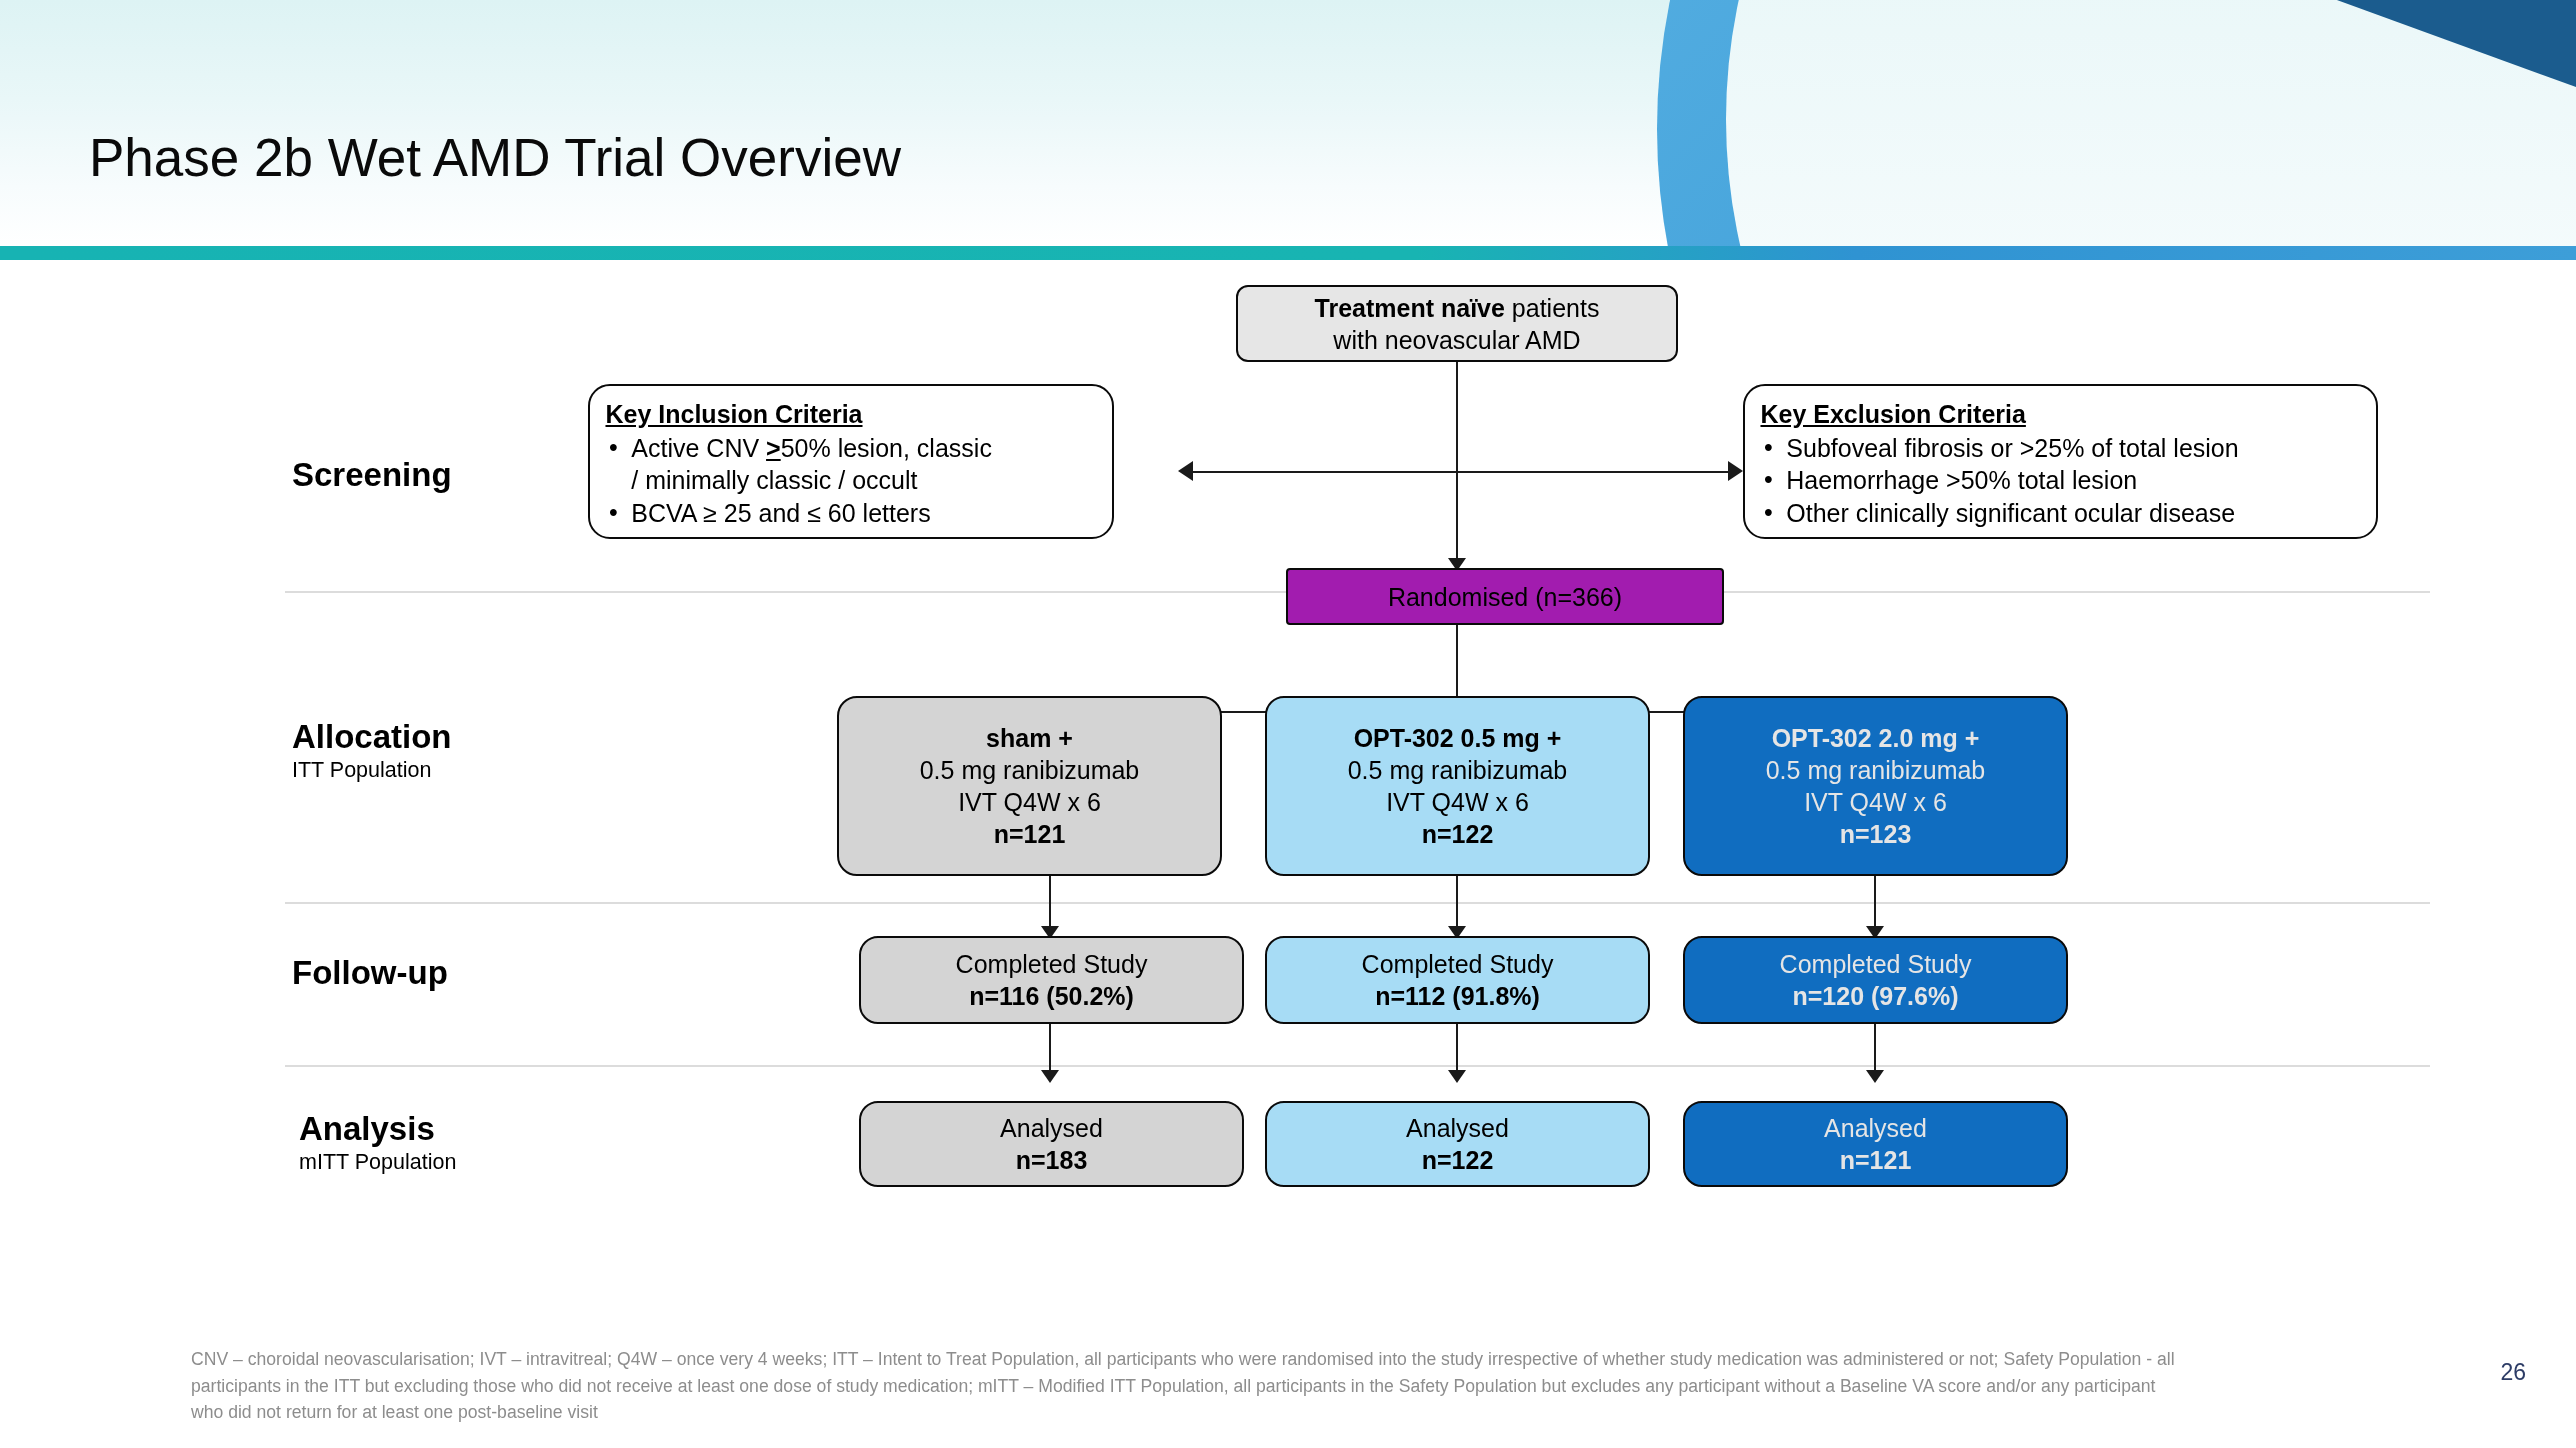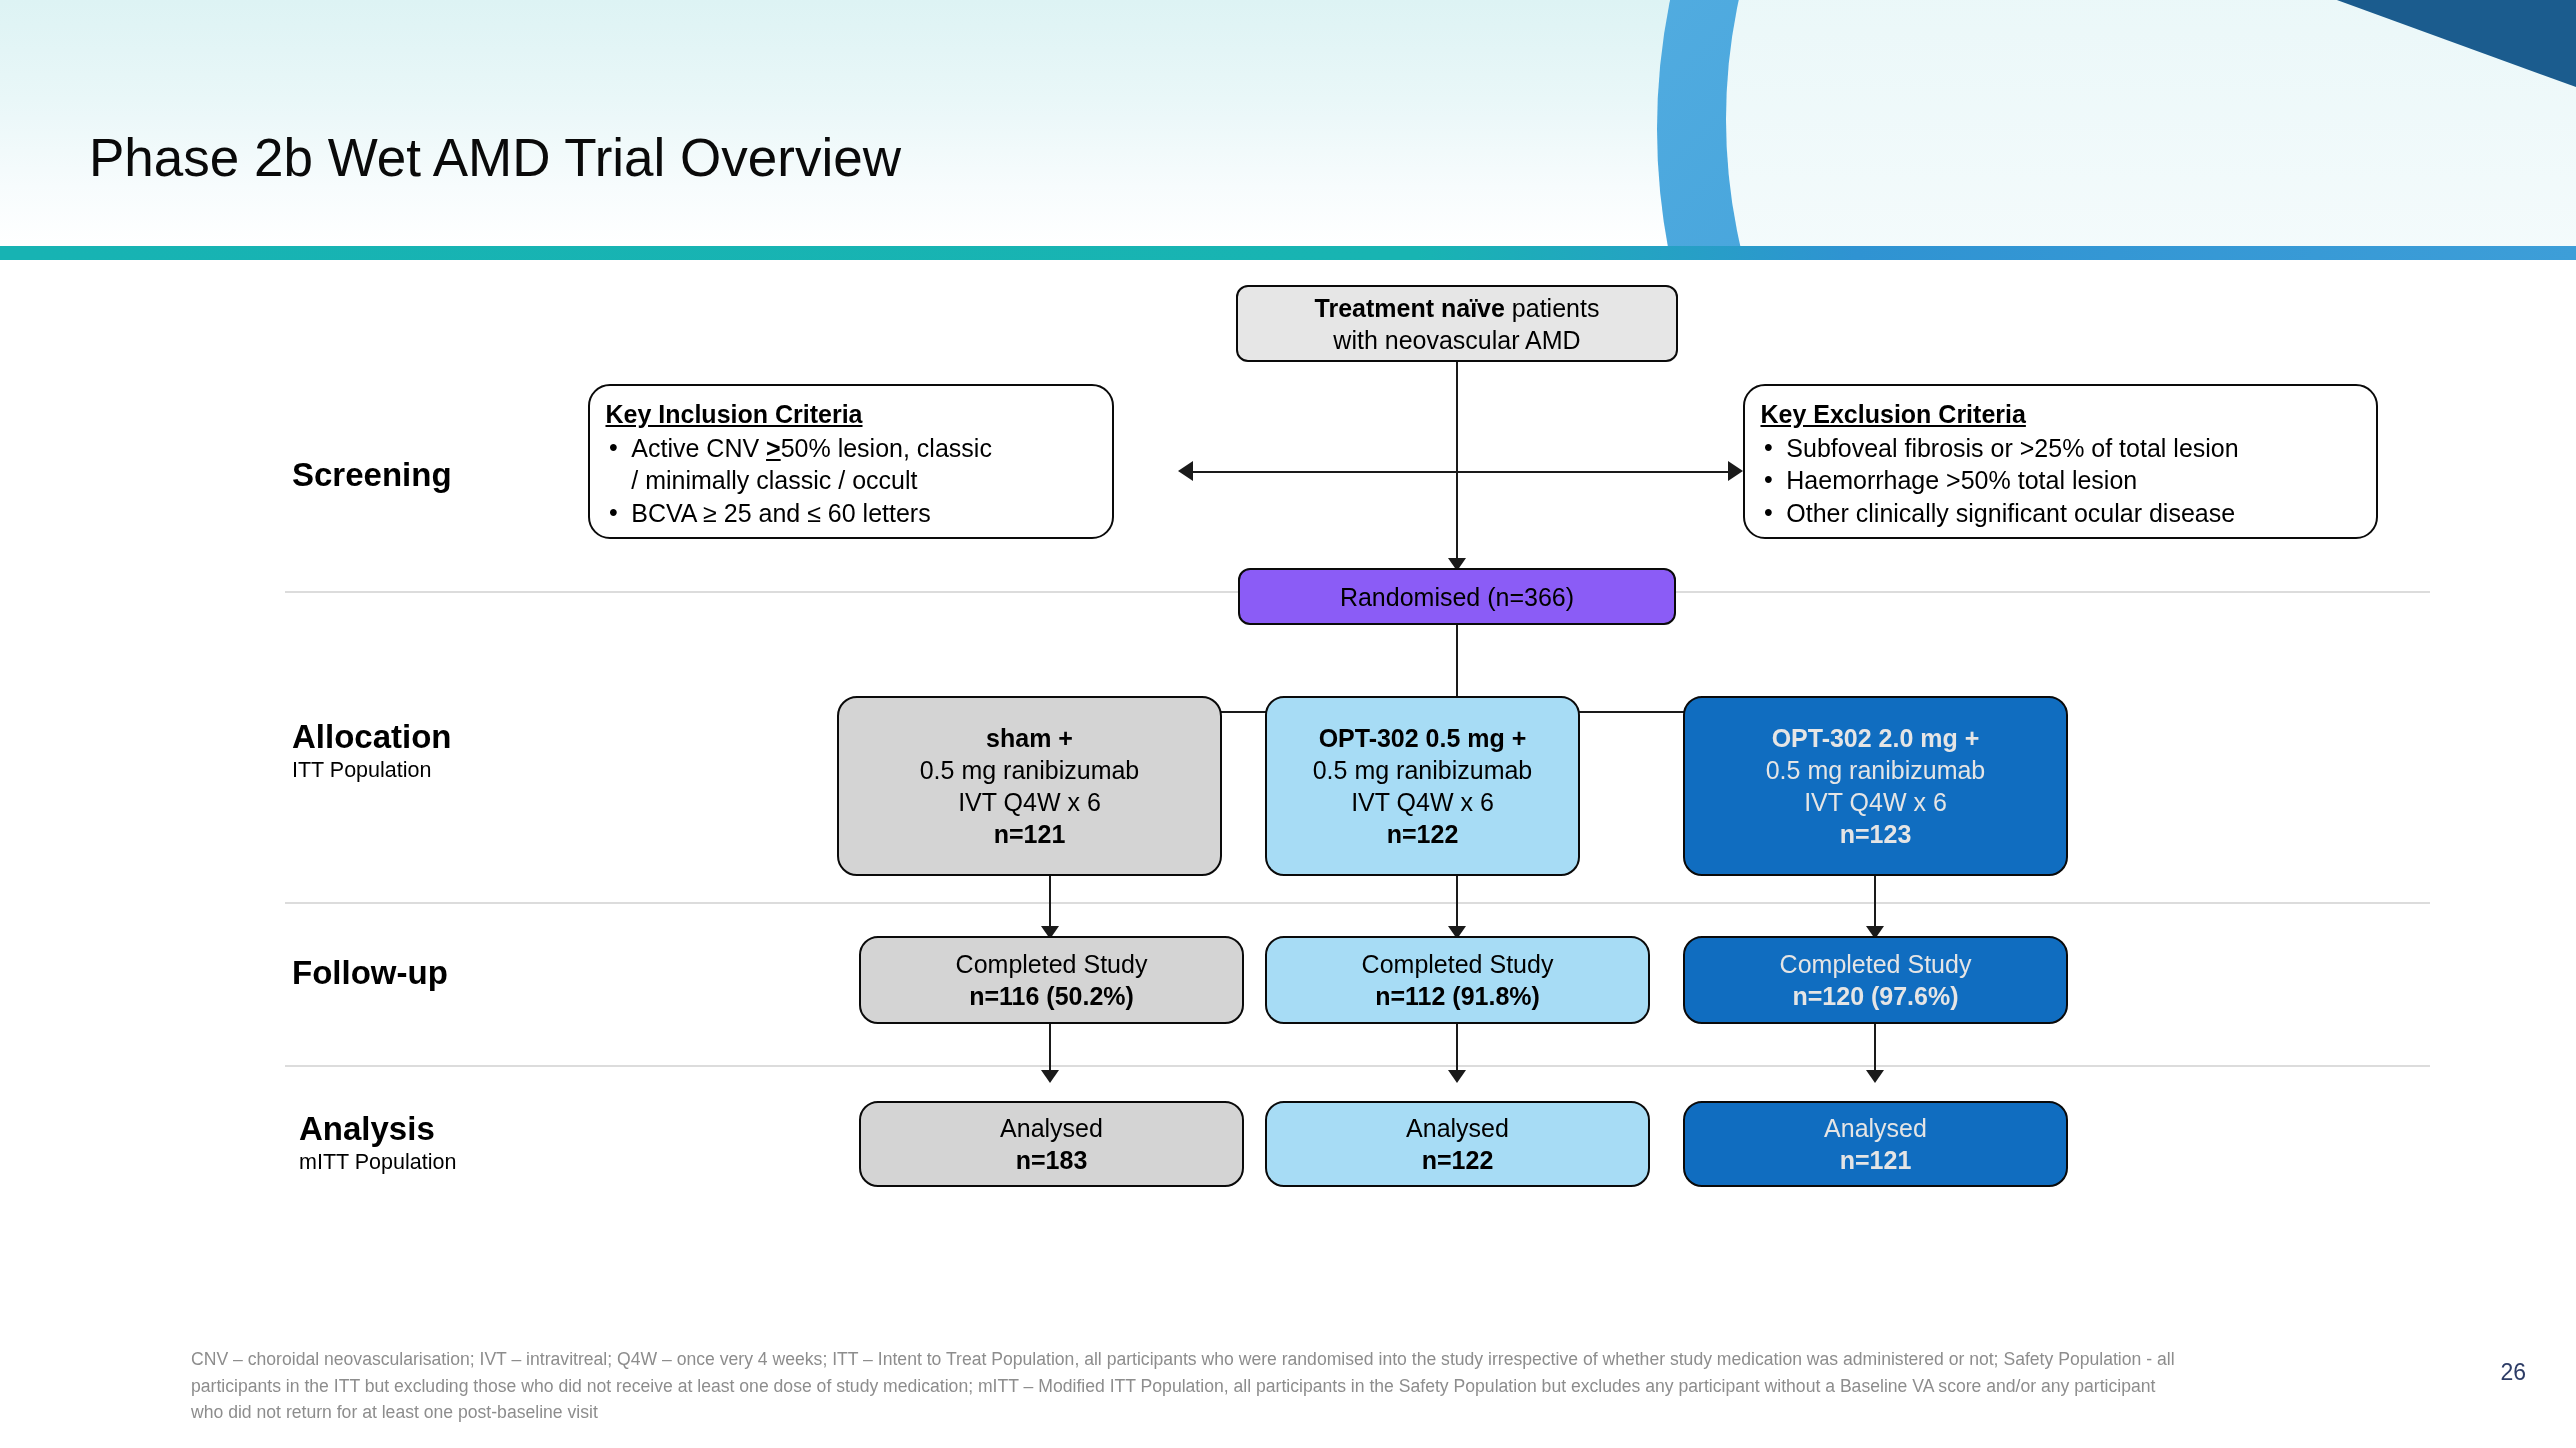--- a/index.html
+++ b/index.html
@@ -63,21 +63,21 @@
     border:2.1px solid #0a0a0a;
     border-radius:13.7px;
     display:flex; flex-direction:column;
     align-items:center; justify-content:center;
     text-align:center;
     font-size:25px; line-height:1.28; color:#000;
     padding:22px 12px;
   }
   .box.grey-soft { background:#e6e6e6; border-radius:12px; }
   .box.white     { background:#ffffff; border-radius:22px; text-align:left; align-items:flex-start; justify-content:flex-start; }
-  .box.grey-rand { background:#8b5cf6; border-radius:12px; }
+  .box.grey-rand { background:#a21caf; border-radius:4px;margin-left:48px; }
   .box.grey      { background:#d4d4d4; border-radius:19px; }
   .box.lightblue { background:#a7dcf5; border-radius:19px; }
   .box.darkblue  { background:#106dc0; border-radius:19px; color:#e5e5e5; }
   .box .b { font-weight:bold; }
 
   .crit-head {
     font-weight:bold; font-size:25px; text-decoration:underline;
     margin:0 0 1.7px 5.2px; color:#000;
   }
   .crit-list { margin:0; padding:0; list-style:none; }
@@ -210,21 +210,21 @@
 <div class="arrow-down" style="left:1448px; top:757px;"></div>
 <div class="arrow-down" style="left:1874px; top:757px;"></div>
 
 <div class="box grey" style="left:837px; top:696px; width:385px; height:180px;border-radius:20px;">
   <div class="b">sham +</div>
   <div>0.5 mg ranibizumab</div>
   <div>IVT  Q4W x 6</div>
   <div class="b">n=121</div>
 </div>
 
-<div class="box lightblue" style="left:1265px; top:696px; width:315px; height:180px;">
+<div class="box lightblue" style="left:1265px; top:696px; width:385px; height:180px;">
   <div class="b">OPT-302 0.5 mg +</div>
   <div>0.5 mg ranibizumab</div>
   <div>IVT  Q4W x 6</div>
   <div class="b">n=122</div>
 </div>
 
 <div class="box darkblue" style="left:1683px; top:696px; width:385px; height:180px;">
   <div class="b">OPT-302 2.0 mg +</div>
   <div>0.5 mg ranibizumab</div>
   <div>IVT  Q4W x 6</div>

